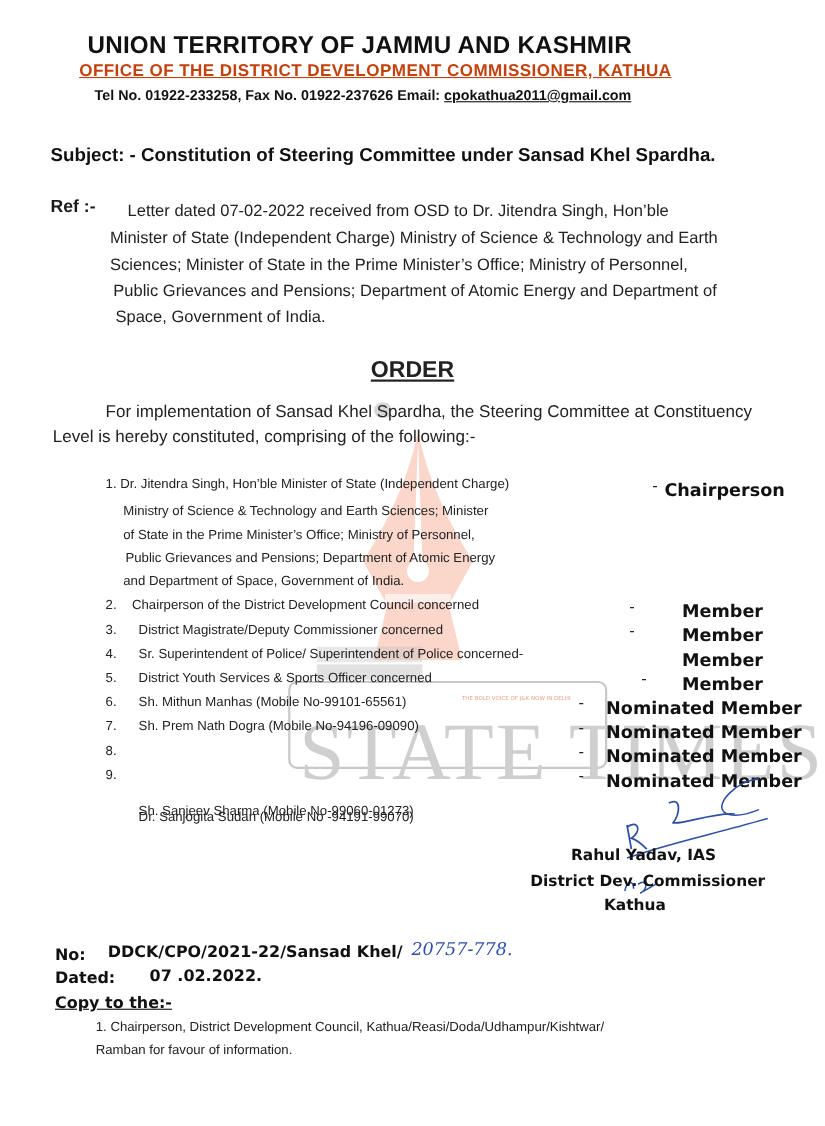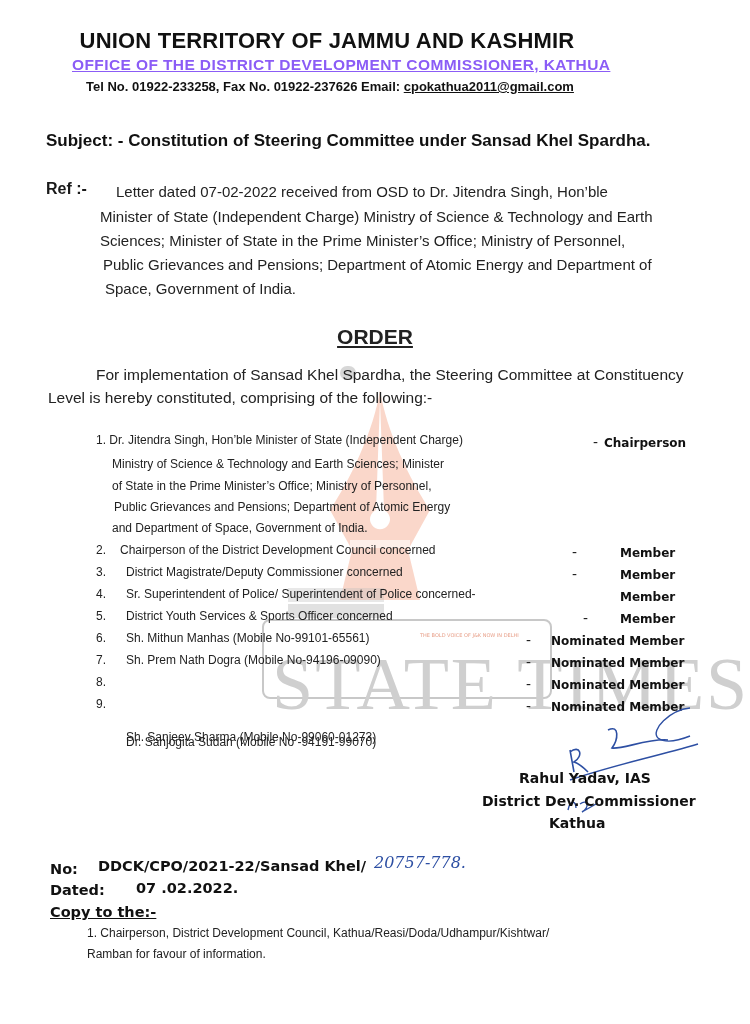--- a/index.html
+++ b/index.html
@@ -2,31 +2,31 @@
 <html><head>
   <meta charset="utf-8">
   <style>
     html, body { margin:0; padding:0; }
     body {
       width:750px; height:1024px; background:#ffffff; position:relative; overflow:hidden;
       font-family:"DejaVu Sans", sans-serif; color:#1a1a1a;
     }
     .abs { position:absolute; white-space:nowrap; }
     .hdr1 { left:0; width:654px; text-align:center; top:28px; font-family:"Liberation Sans", sans-serif; font-weight:bold; font-size:22px; letter-spacing:0.2px; color:#111; }
-    .hdr2 { left:72px; top:56px; font-family:"Liberation Sans", sans-serif; font-weight:bold; font-size:15.5px; color:#8b5cf6; text-decoration:underline; letter-spacing:0.4px; }
+    .hdr2 { left:72px; top:56px; font-family:"Liberation Sans", sans-serif; font-weight:bold; font-size:15.5px; color:#c2410c; text-decoration:underline; letter-spacing:0.4px; }
     .hdr3 { left:86px; top:79px; font-family:"Liberation Sans", sans-serif; font-weight:bold; font-size:13px; color:#111; }
     .hdr3 .email { text-decoration:underline; }
     .subject { left:46px; top:131px; font-family:"Liberation Sans", sans-serif; font-weight:bold; font-size:17px; color:#111; }
     .ref-label { left:46px; top:180px; font-family:"Liberation Sans", sans-serif; font-weight:bold; font-size:16px; }
     .ref-line { font-family:"Liberation Sans", sans-serif; font-size:15px; color:#222; }
     .order-title { left:0; width:750px; text-align:center; top:325px; font-family:"Liberation Sans", sans-serif; font-weight:bold; font-size:21px; text-decoration:underline; color:#222; }
     .para { font-family:"Liberation Sans", sans-serif; font-size:15.5px; color:#222; }
     .item { font-family:"Liberation Sans", sans-serif; font-size:12px; color:#222; }
     .dash { font-family:"Liberation Sans", sans-serif; font-size:15px; color:#222; }
-    .role { font-family:"DejaVu Sans", sans-serif; font-weight:bold; font-size:12px; color:#111; }
+    .role { font-family:"DejaVu Sans", sans-serif; font-weight:bold; font-size:16px; color:#111; }
     .sig { font-family:"DejaVu Sans", sans-serif; font-weight:bold; font-size:14px; color:#111; }
     .foot { font-family:"DejaVu Sans", sans-serif; font-weight:bold; font-size:14.5px; color:#111; }
     .hand { font-family:"DejaVu Serif", serif; font-style:italic; color:#2d4fa3; font-size:16px; }
     .copy-hdr { text-decoration:underline; }
     .wm-pen { position:absolute; left:310px; top:390px; width:140px; height:210px; opacity:0.55; }
     .wm-box { position:absolute; left:262px; top:619px; width:286px; height:76px; border:2px solid #c8c8c8; border-radius:8px; }
     .wm-text { position:absolute; left:272px; top:614px; font-family:"Liberation Serif", serif; font-size:74px; color:#cfcfcf; letter-spacing:2px;margin-top:28px; }
     .wm-tag { position:absolute; left:420px; top:632px; font-family:"DejaVu Sans", sans-serif; font-size:5px; color:#e8a08a; }
     .gray-bar { position:absolute; background:#bdbdbd; opacity:0.6; }
   </style>

